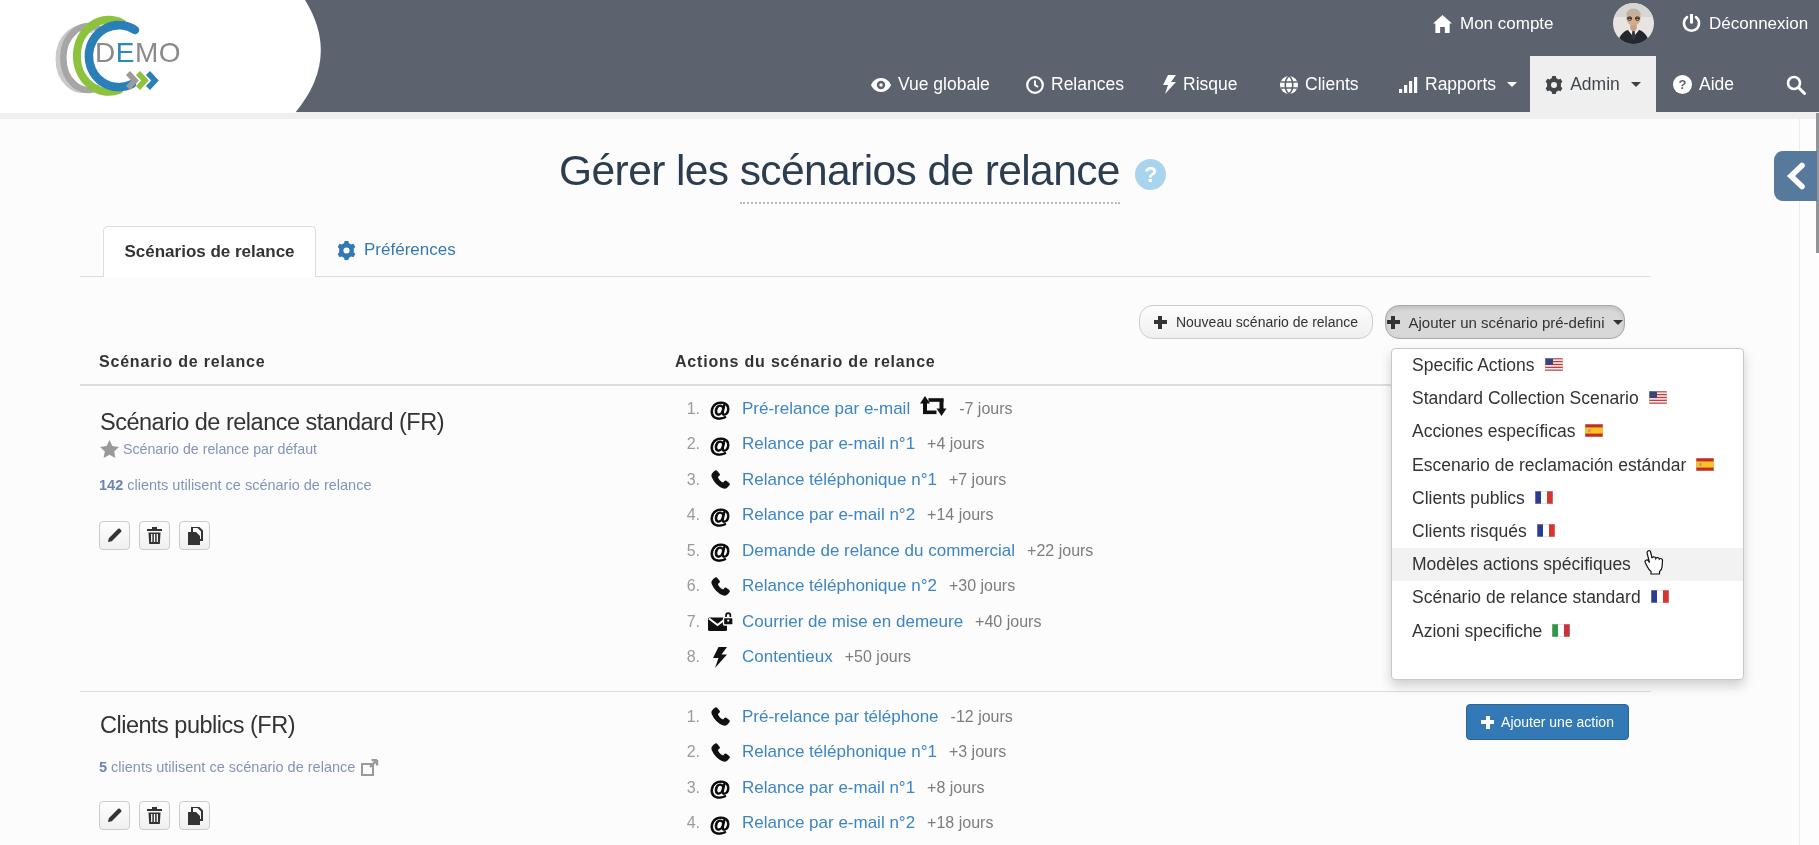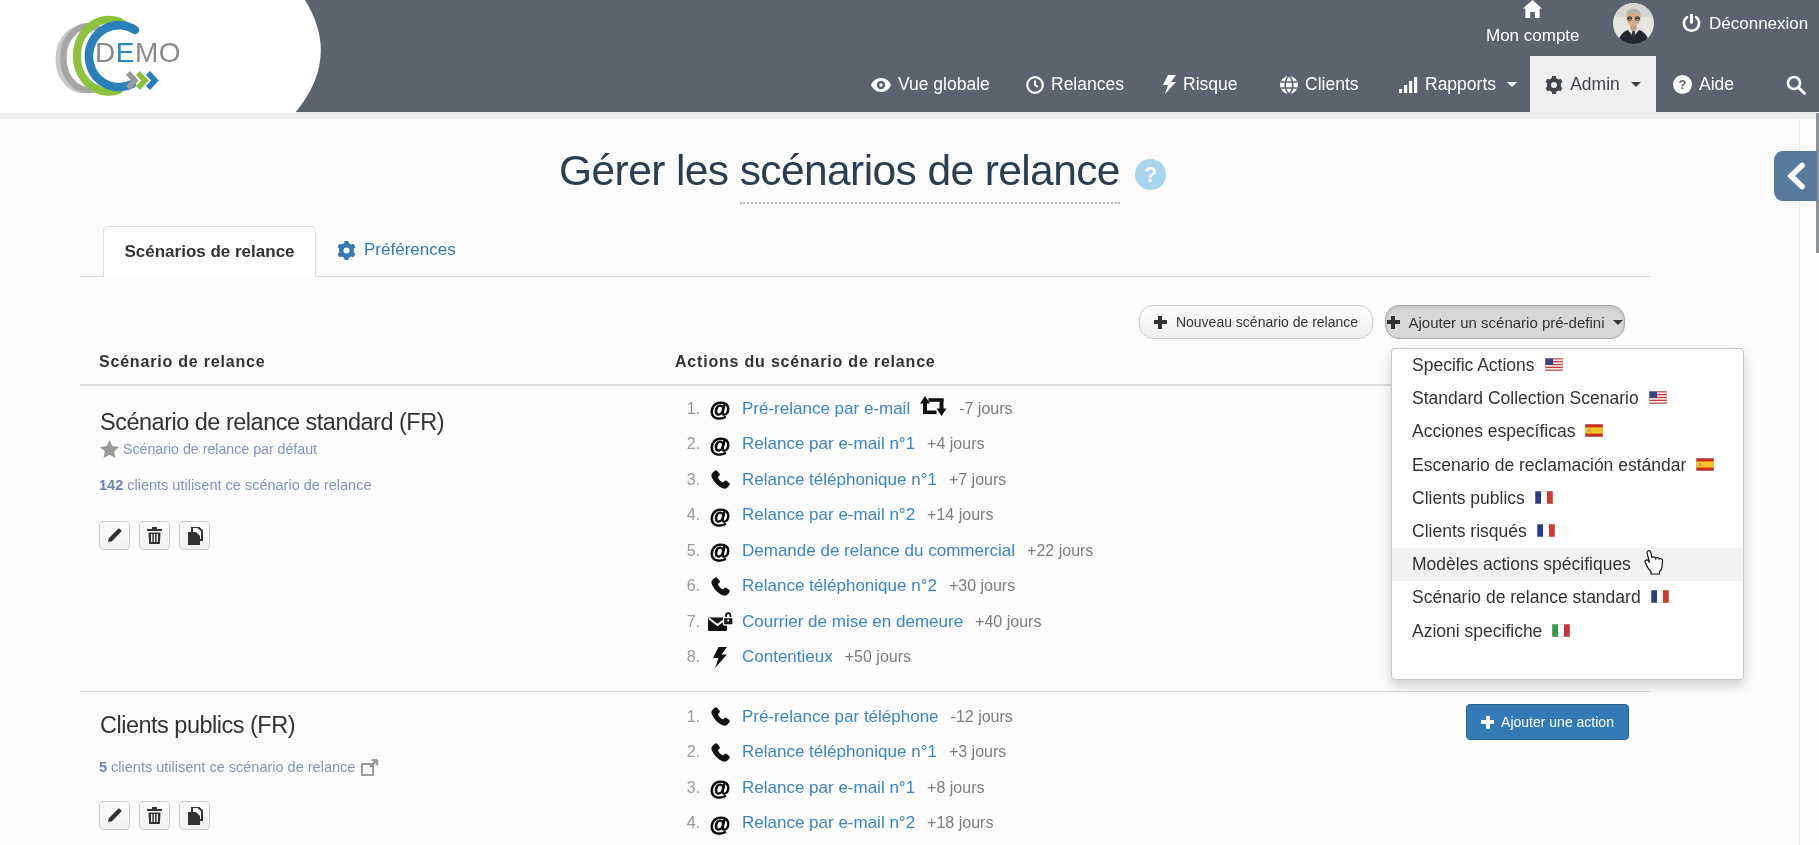--- a/index.html
+++ b/index.html
@@ -90,21 +90,21 @@
       <path d="M 69 20 A 25 32 0 1 0 69 80" stroke="#a6a6a6" stroke-width="6.5"></path>
       <path d="M 94 15 A 32 36 0 1 0 91 82" stroke="#8cc23c" stroke-width="8"></path>
       <path d="M 107 22 A 30 31 0 1 0 104 76" stroke="#2a7fb8" stroke-width="8.5"></path>
     </g>
     <text x="67" y="54" font-family="Liberation Sans" font-size="28" letter-spacing="0.5" fill="#8a8a8a">D<tspan fill="#2a8ac0">E</tspan>MO</text>
     <polyline points="100,65 107,72.5 100,80" fill="none" stroke="#9a9a9a" stroke-width="5.5"></polyline>
     <polyline points="110,65 117,72.5 110,80" fill="none" stroke="#8cc23c" stroke-width="5.5"></polyline>
     <polyline points="120,65 127,72.5 120,80" fill="none" stroke="#2a7fb8" stroke-width="5.5"></polyline>
   </svg></div>
 
-  <div class="topitem" style="left:1486px;flex-direction:column;">
+  <div class="topitem" style="left:1433px;">
       <svg width="19" height="18" viewBox="0 0 16 15">
         <path d="M8 0 L0 7 H2 V15 H6 V10 H10 V15 H14 V7 H16 Z" fill="#fff"></path>
       </svg>
       <span>Mon compte</span>
     </div>
   <div class="abs" id="avatar" style="left:1613px;top:3px;"><svg width="41" height="41" viewBox="0 0 41 41">
         <defs>
           <clipPath id="avc">
             <circle cx="20.5" cy="20.5" r="20.5"></circle>
           </clipPath>

